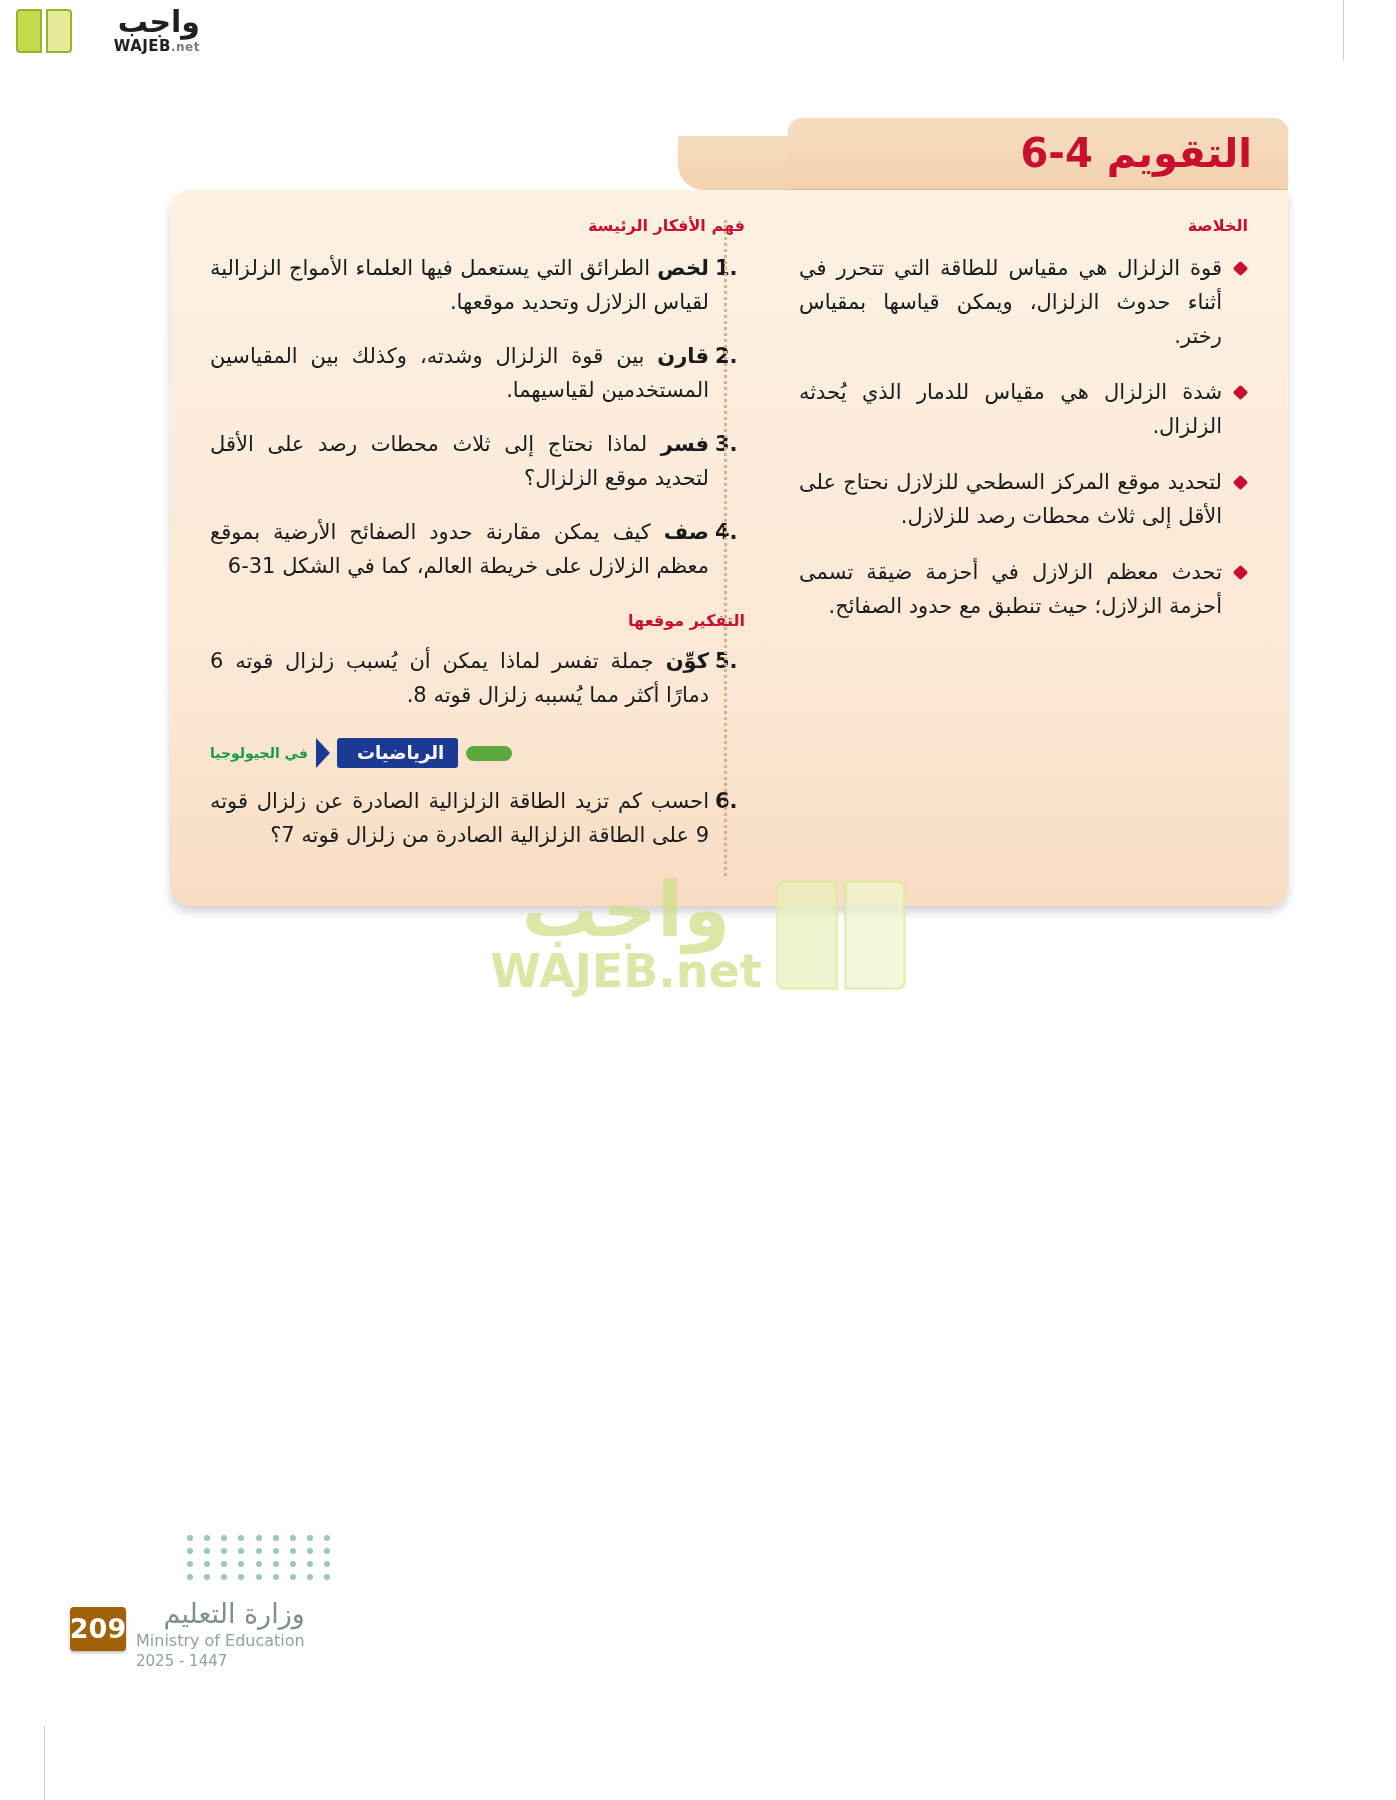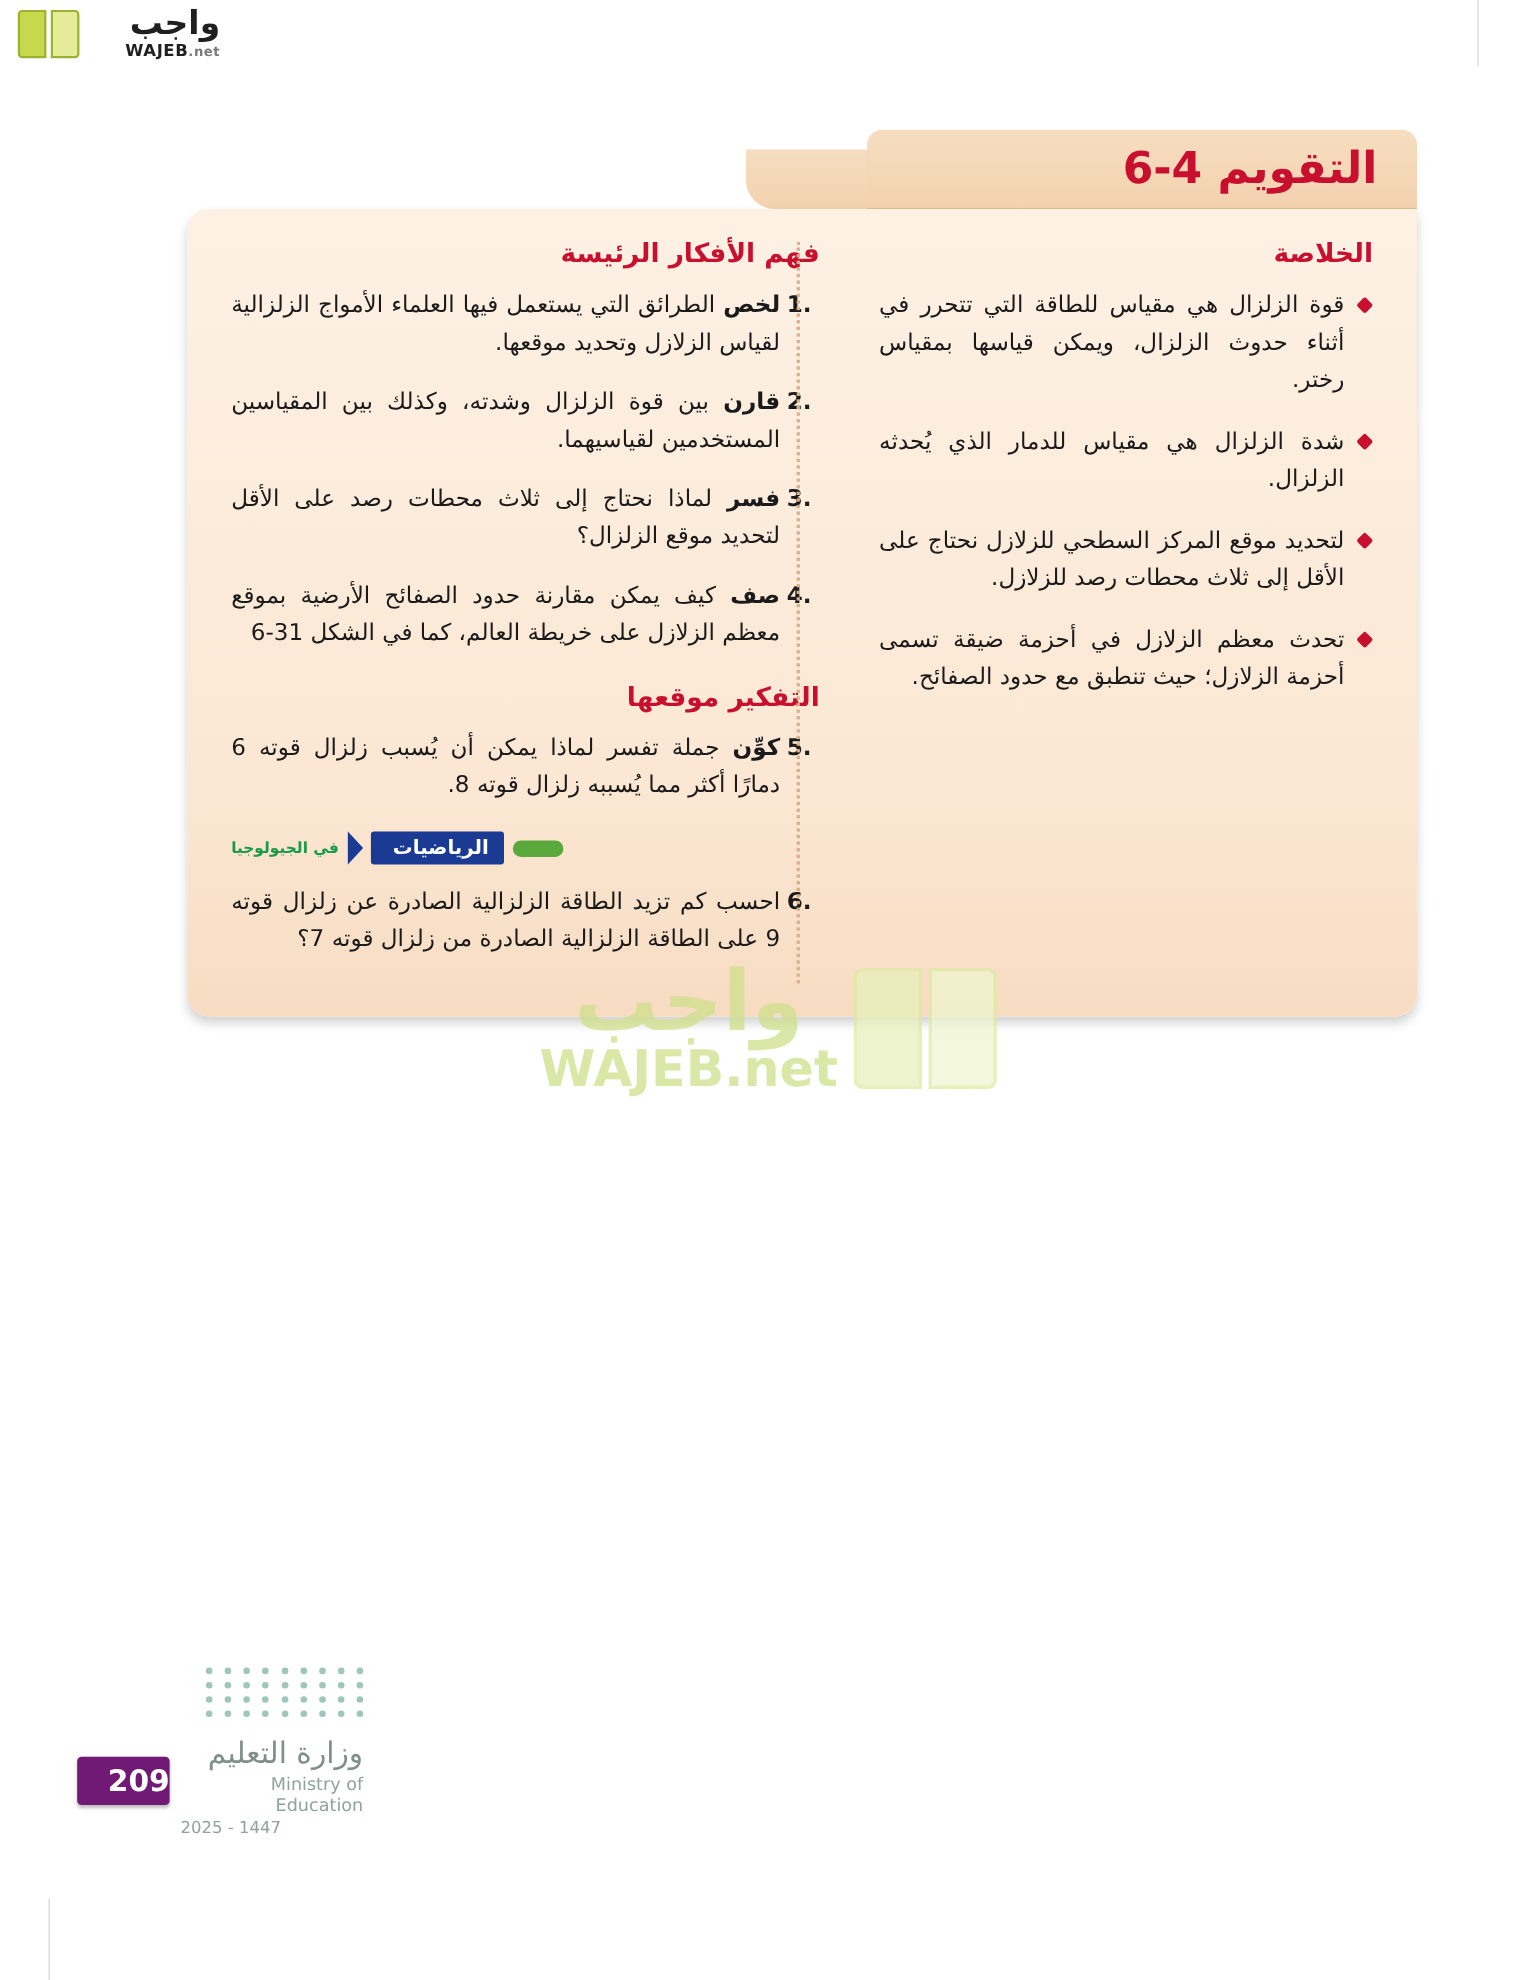--- a/index.html
+++ b/index.html
@@ -159,21 +159,21 @@
     padding-right: 6px;
     padding-left: 28px;
   }
   .col.questions {
     width: 54%;
     padding-right: 26px;
     padding-left: 6px;
   }
 
   .col-heading {
-    font-size: 24px;
+    font-size: 16px;
     font-weight: bold;
     color: #c8102e;
     direction: rtl;
     text-align: right;
     margin: 0 0 16px 0;
   }
   .col-heading.critical {
     margin-top: 28px;
     margin-bottom: 14px;
   }
@@ -356,30 +356,29 @@
   }
   .footer-row {
     display: flex;
     flex-direction: row-reverse;
     align-items: center;
     gap: 10px;
   }
   .page-badge {
     width: 56px;
     height: 44px;
-    background: #701a75;
+    background: #a16207;
     color: #fff;
     font-size: 27px;
     font-weight: bold;
     display: flex;
     align-items: center;
     justify-content: center;
     border-radius: 4px;
     box-shadow: 0 2px 3px rgba(0,0,0,.25);
-    padding-left: 28px;
   }
   .ministry-ar {
     font-size: 27px;
     color: #7f8f8c;
     direction: rtl;
     font-weight: normal;
     margin-top: 11px;
   }
   .ministry-en {
     font-size: 16px;

